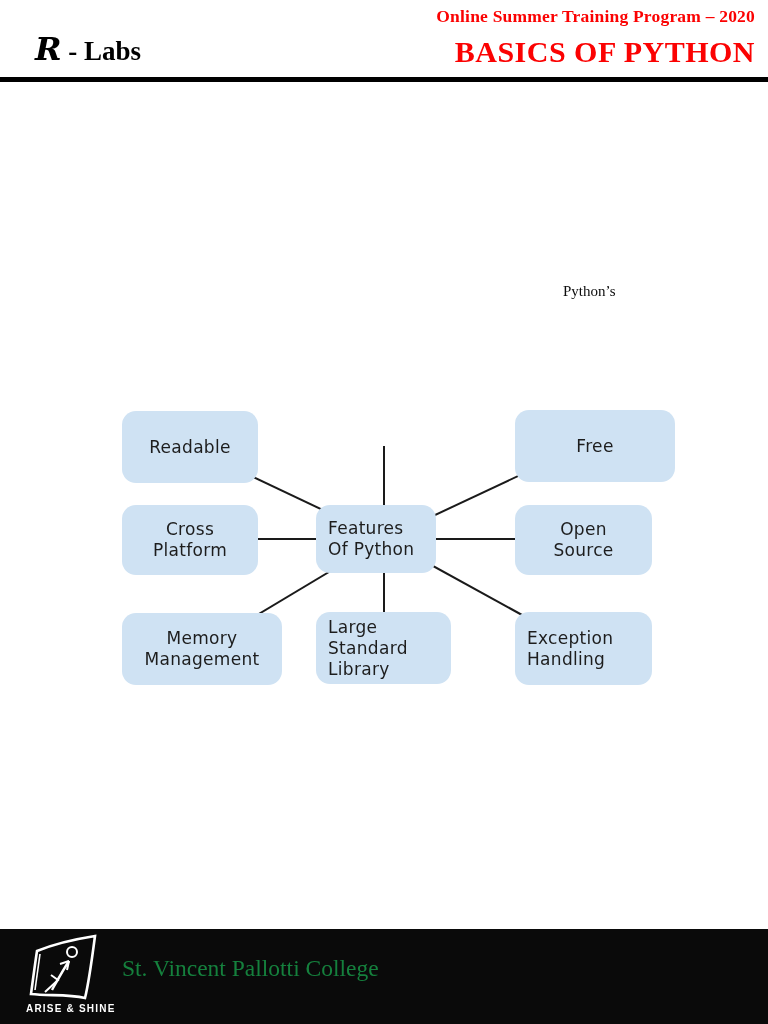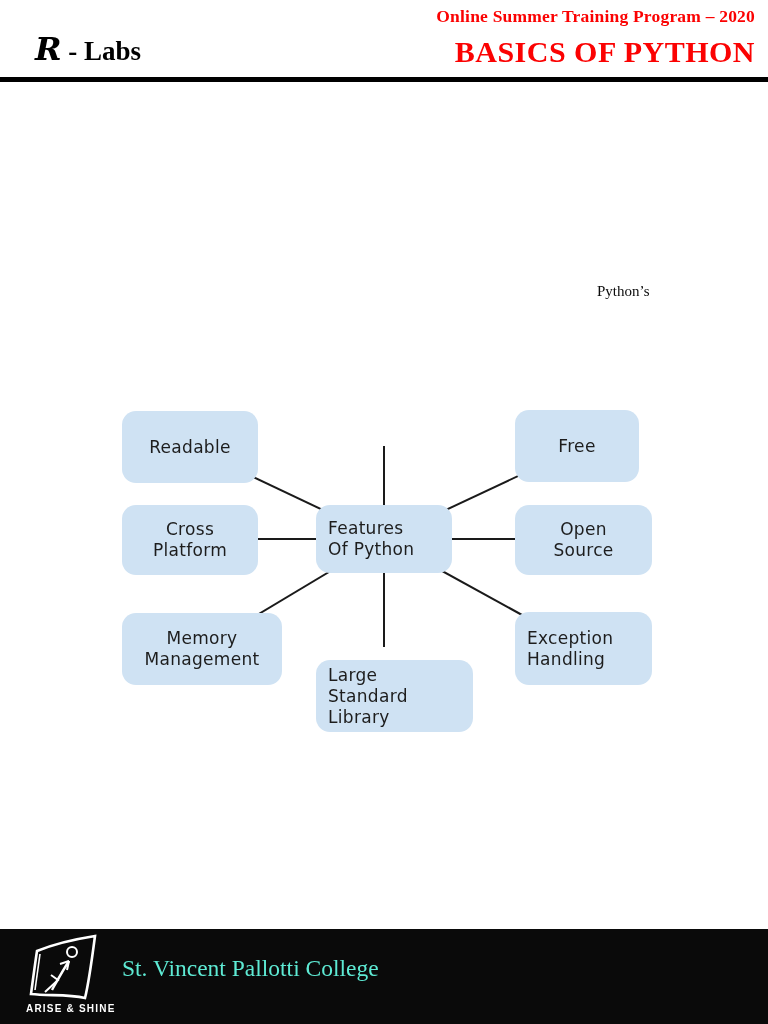--- a/index.html
+++ b/index.html
@@ -51,21 +51,21 @@
     white-space:nowrap;
   }
   .header-rule{
     position:absolute;top:77px;left:0;
     width:768px;height:5px;background:#000;
   }
   
   .caption{
     position:absolute;left:563px;top:283px;
     font-family:"Liberation Serif",serif;
-    font-size:15px;color:#0c0c0c;margin-left:34px;
+    font-size:15px;color:#0c0c0c;
   }
   
   .connector-svg{
     position:absolute;left:0;top:0;
     width:768px;height:1024px;
     z-index:1;
   }
   .connector-svg line{
     stroke:var(--connector);
     stroke-width:2;
@@ -82,26 +82,26 @@
     text-align:center;
     white-space:pre-line;
   }
   .node.left-text{
     justify-content:flex-start;
     text-align:left;
     padding-left:12px;
   }
   .n-readable {left:122px;top:411px;width:136px;height:72px;}
   .n-easy     {left:316px;top:411px;width:135px;height:71px;}
-  .n-free     {left:515px;top:410px;width:124px;height:72px;}
+  .n-free     {left:515px;top:410px;width:160px;height:72px;}
   .n-cross    {left:122px;top:505px;width:136px;height:70px;}
-  .n-features {left:316px;top:505px;width:136px;height:68px;}
+  .n-features {left:316px;top:505px;width:120px;height:68px;}
   .n-open     {left:515px;top:505px;width:137px;height:70px;}
   .n-memory   {left:122px;top:613px;width:160px;height:72px;}
-  .n-large    {left:316px;top:612px;width:157px;height:72px;margin-top:48px;}
+  .n-large    {left:316px;top:612px;width:135px;height:72px;}
   .n-except   {left:515px;top:612px;width:137px;height:73px;}
   
   .footer{
     position:absolute;left:0;top:929px;
     width:768px;height:95px;
     background:#0a0a0a;
   }
   .footer-logo{
     position:absolute;left:24px;top:5px;
     width:80px;height:68px;
@@ -114,21 +114,21 @@
   .motto{
     position:absolute;left:26px;top:74px;
     color:#ffffff;
     font-family:"Liberation Sans",sans-serif;
     font-weight:bold;font-size:10px;
     letter-spacing:1.2px;
     white-space:nowrap;
   }
   .college{
     position:absolute;left:122px;top:25px;
-    color:#5eead4;
+    color:#15803d;
     font-family:"Liberation Serif",serif;
     font-size:23.5px;line-height:29px;
     white-space:nowrap;
   }
 </style>
 </head>
 <body>
 
 <div class="page">
 

